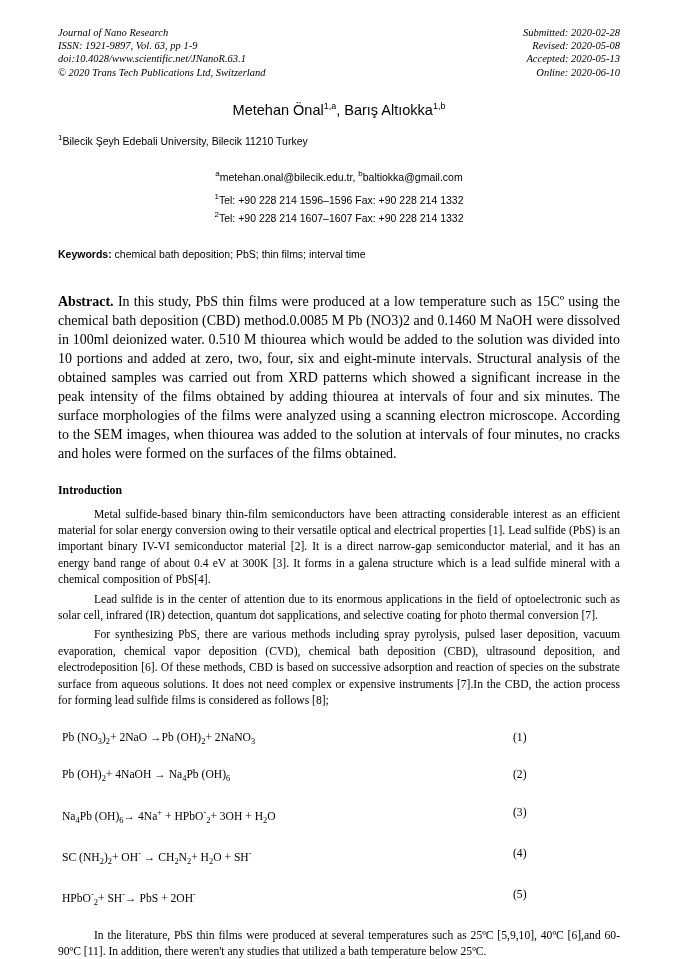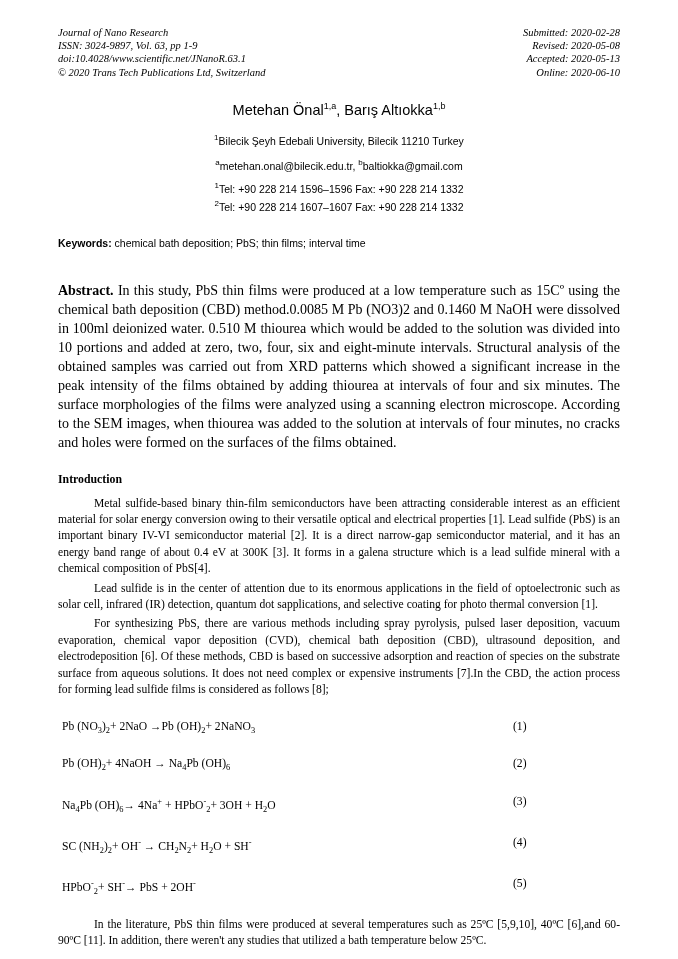--- a/index.html
+++ b/index.html
@@ -48,29 +48,28 @@
   .authors {
     margin-top: 14px;
     text-align: center;
     font-size: 14.5px;
     font-family: "Liberation Sans", sans-serif;
   }
   .authors sup { font-size: 9px; }
 
   .affiliation {
     margin-top: 12px;
-    text-align: center;
     font-size: 10.5px;
     line-height: 16px;
     font-family: "Liberation Sans", sans-serif;
   }
   .affiliation sup { font-size: 8px; }
 
   .contact {
-    margin-top: 7px;
+    margin-top: 18px;
     text-align: center;
     font-size: 10.5px;
     line-height: 15px;
     font-family: "Liberation Sans", sans-serif;
   }
   .contact sup { font-size: 8px; }
 
   .tel-block {
     margin-top: 4px;
     text-align: center;
@@ -141,21 +140,21 @@
   .nowrap { white-space: nowrap; }
 </style>
 </head>
 <body>
 
 <div class="page">
 
   <div class="journal-header">
     <div class="left">
       <div class="hdr-line">Journal of Nano Research</div>
-      <div class="hdr-line">ISSN: 3024-9897, Vol. 63, pp 1-9</div>
+      <div class="hdr-line">ISSN: 1921-9897, Vol. 63, pp 1-9</div>
       <div class="hdr-line">doi:10.4028/www.scientific.net/JNanoR.63.1</div>
       <div class="hdr-line">© 2020 Trans Tech Publications Ltd, Switzerland</div>
     </div>
     <div class="right">
       <div class="hdr-line">Submitted: 2020-02-28</div>
       <div class="hdr-line">Revised: 2020-05-08</div>
       <div class="hdr-line">Accepted: 2020-05-13</div>
       <div class="hdr-line">Online: 2020-06-10</div>
     </div>
   </div>
@@ -185,21 +184,21 @@
     <span>chemical bath deposition; PbS; thin films; interval time</span>
   </div>
 
   <div class="abstract">
     <b>Abstract.</b><span> In this study, PbS thin films were produced at a low temperature such as 15Cº using the chemical bath deposition (CBD) method.0.0085 M Pb (NO3)2 and 0.1460 M NaOH were dissolved in 100ml deionized water. 0.510 M thiourea which would be added to the solution was divided into 10 portions and added at zero, two, four, six and eight-minute intervals. Structural analysis of the obtained samples was carried out from XRD patterns which showed a significant increase in the peak intensity of the films obtained by adding thiourea at intervals of four and six minutes. The surface morphologies of the films were analyzed using a scanning electron microscope. According to the SEM images, when thiourea was added to the solution at intervals of four minutes, no cracks and holes were formed on the surfaces of the films obtained.</span>
   </div>
 
   <div class="section-head">Introduction</div>
 
   <div class="body-par first">Metal sulfide-based binary thin-film semiconductors have been attracting considerable interest as an efficient material for solar energy conversion owing to their versatile optical and electrical properties [1]. Lead sulfide (PbS) is an important binary IV-VI semiconductor material [2]. It is a direct narrow-gap semiconductor material, and it has an energy band range of about 0.4 eV at 300K [3]. It forms in a galena structure which is a lead sulfide mineral with a chemical composition of PbS[4].</div>
-  <div class="body-par">Lead sulfide is in the center of attention due to its enormous applications in the field of optoelectronic such as solar cell, infrared (IR) detection, quantum dot sapplications, and selective coating for photo thermal conversion [1].</div>
+  <div class="body-par">Lead sulfide is in the center of attention due to its enormous applications in the field of optoelectronic such as solar cell, infrared (IR) detection, quantum dot sapplications, and selective coating for photo thermal conversion [7].</div>
   <div class="body-par">For synthesizing PbS, there are various methods including spray pyrolysis, pulsed laser deposition, vacuum evaporation, chemical vapor deposition (CVD), chemical bath deposition (CBD), ultrasound deposition, and electrodeposition [6]. Of these methods, CBD is based on successive adsorption and reaction of species on the substrate surface from aqueous solutions. It does not need complex or expensive instruments [7].In the CBD, the action process for forming lead sulfide films is considered as follows [8];</div>
 
   <div class="equations">
 
     <div class="eq-row">
       <span class="eq-left nowrap">Pb (NO<sub>3</sub>)<sub>2</sub>+ 2NaO →Pb (OH)<sub>2</sub>+ 2NaNO<sub>3</sub></span>
       <span class="eq-num">(1)</span>
     </div>
 
     <div class="eq-row">

